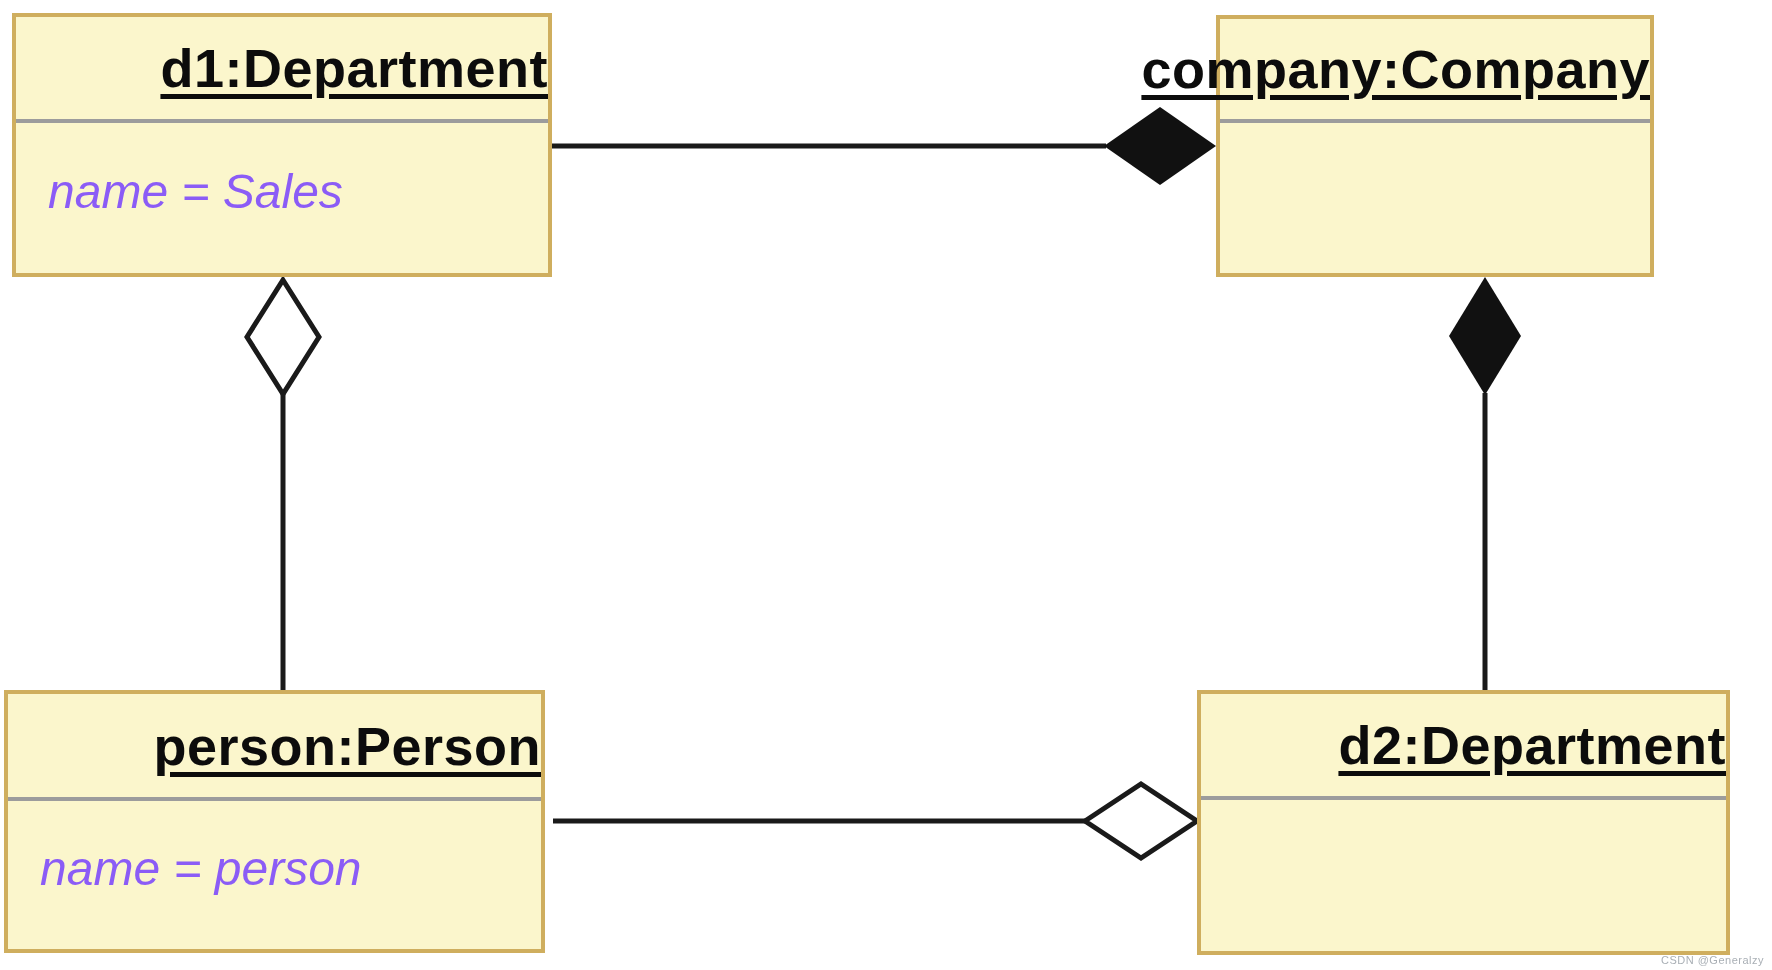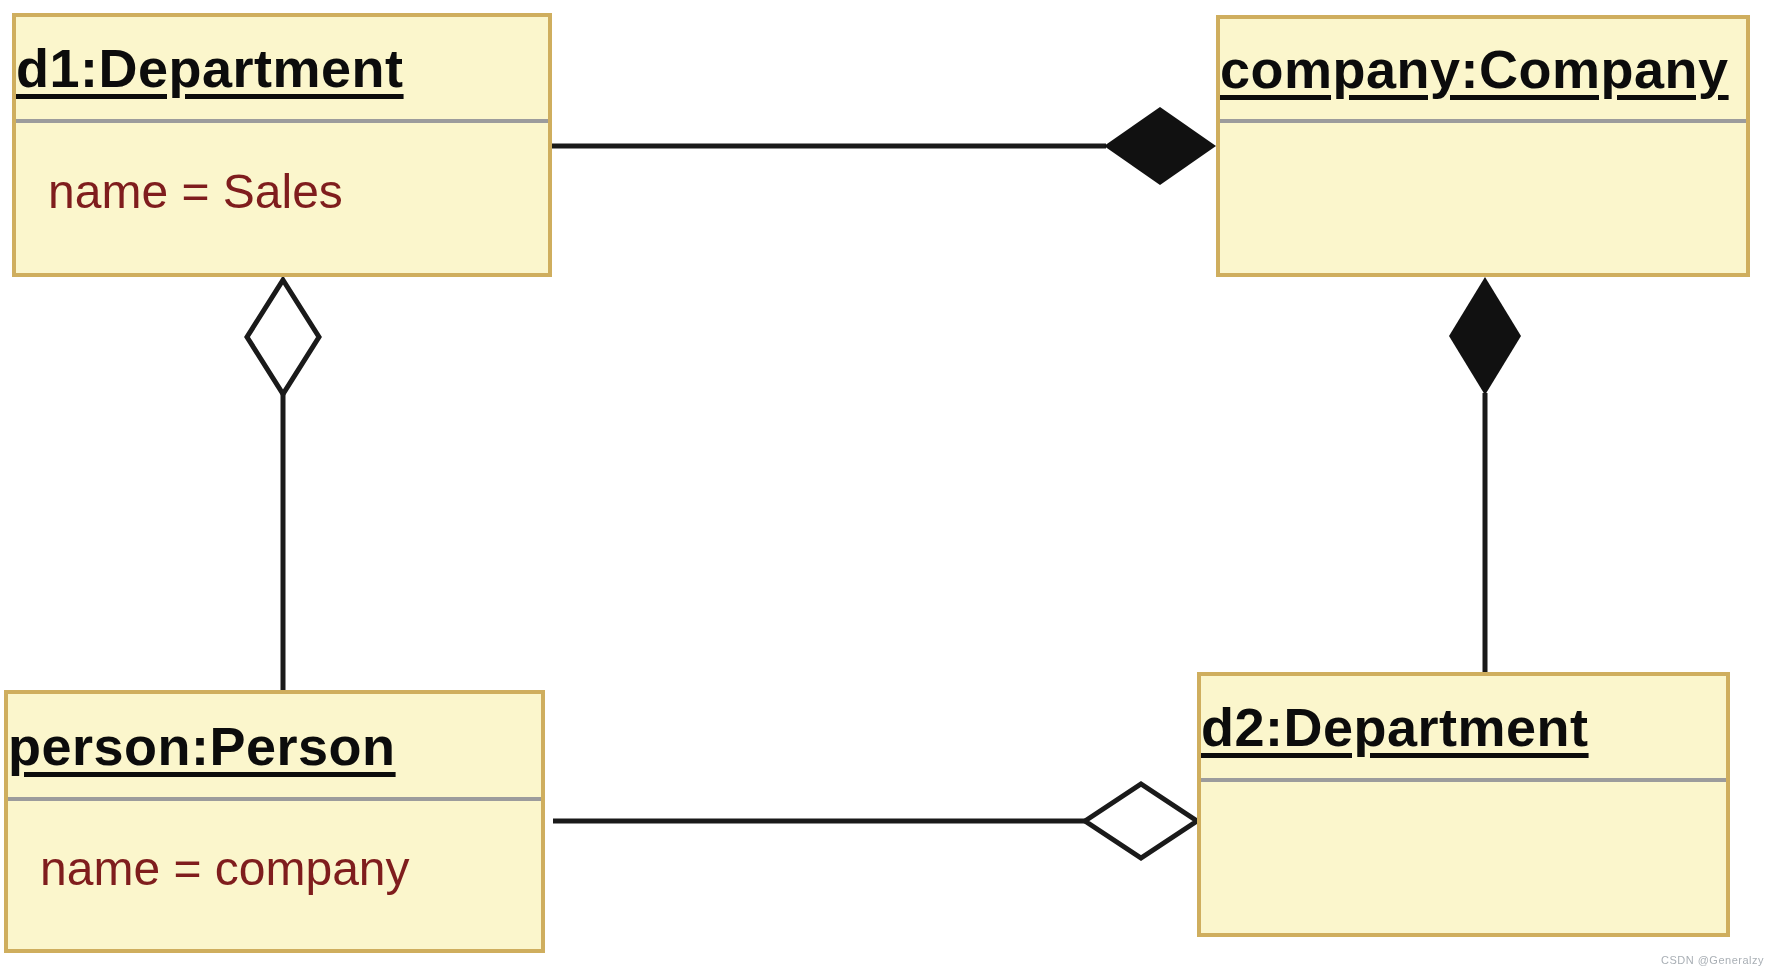--- a/index.html
+++ b/index.html
@@ -28,21 +28,21 @@
     background: #fbf6cc;
     border: 4px solid #cfae5e;
     display: flex;
     flex-direction: column;
   }
   .uml-object .title-compartment {
     box-sizing: border-box;
     flex: 0 0 auto;
     display: flex;
     align-items: center;
-    justify-content: flex-start;
+    justify-content: flex-end;
     border-bottom: 4px solid #9c9c9c;
   }
   .uml-object .title-text {
     font-size: 54px;
     font-weight: bold;
     color: #0c0c0c;
     text-decoration: underline;
     text-decoration-thickness: 5px;
     text-underline-offset: 7px;
     letter-spacing: 0.5px;
@@ -51,31 +51,32 @@
   .uml-object .attr-compartment {
     box-sizing: border-box;
     flex: 1 1 auto;
     display: flex;
     align-items: center;
     padding-left: 32px;
     padding-bottom: 14px;
   }
   .uml-object .attr-text {
     font-size: 48px;
-    color: #7f1d1d;
+    color: #8b5cf6;
     white-space: nowrap;
+    font-style: italic;
   }
   
   #box-d1      { left: 12px;   top: 13px;  width: 540px; height: 264px; }
   #box-d1 .title-compartment      { height: 106px; }
-  #box-company { left: 1216px; top: 15px;  width: 534px; height: 262px; }
+  #box-company { left: 1216px; top: 15px;  width: 438px; height: 262px; }
   #box-company .title-compartment { height: 104px; }
   #box-person  { left: 4px;   top: 690px; width: 541px; height: 263px; }
   #box-person .title-compartment  { height: 107px; }
-  #box-d2      { left: 1197px; top: 672px; width: 533px; height: 265px; }
+  #box-d2      { left: 1197px; top: 690px; width: 533px; height: 265px; }
   #box-d2 .title-compartment      { height: 106px; }
 
   .watermark {
     position: absolute;
     right: 8px;
     bottom: 4px;
     font-size: 11px;
     color: #a9afb5;
     letter-spacing: 0.5px;
   }
@@ -113,21 +114,21 @@
     <div class="title-compartment">
       <span class="title-text">company:Company</span>
     </div>
   </div>
 
   <div class="uml-object" id="box-person">
     <div class="title-compartment">
       <span class="title-text">person:Person</span>
     </div>
     <div class="attr-compartment">
-      <span class="attr-text">name = company</span>
+      <span class="attr-text">name = person</span>
     </div>
   </div>
 
   <div class="uml-object" id="box-d2">
     <div class="title-compartment">
       <span class="title-text">d2:Department</span>
     </div>
   </div>
 
   <div class="watermark">CSDN @Generalzy</div>

